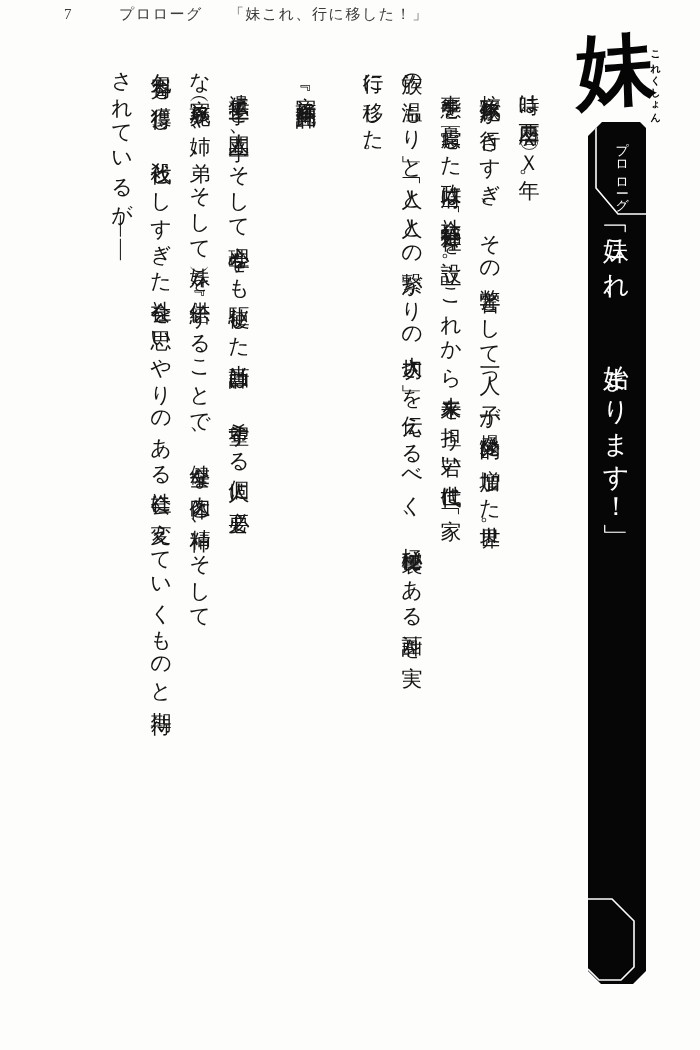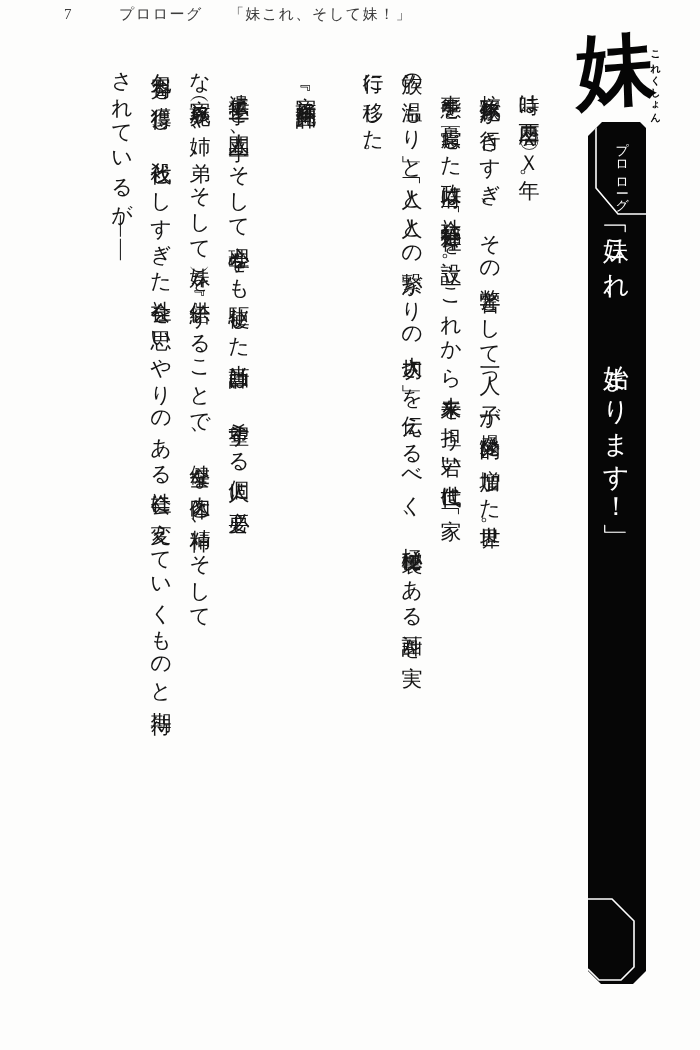--- a/index.html
+++ b/index.html
@@ -73,21 +73,21 @@
   }
 </style>
 </head>
 <body>
 
 <div class="page">
 
   <div class="running-header">
     <span class="page-num">7</span>
     <span class="chapter-label">プロローグ</span>
-    <span class="chapter-title">「妹これ、そして妹！」</span>
+    <span class="chapter-title">「妹これ、行に移した！」</span>
   </div>
 
   <div class="body-text">
       <div class="col indent">時は西暦二〇ＸＸ年。</div>
       <div class="col indent">核家族化が行きすぎ、その弊害として一人っ子が爆発的に増加した世界。</div>
       <div class="col indent">事態を憂慮した政府は「社会福祉公社」を設立。これから未来を担う若い世代に「家</div>
       <div class="col">族の温もり」と「人と人との繋がりの大切さ」を伝えるべく、極秘裏にある計画を実</div>
       <div class="col">行に移した。</div>
       <div class="col indent gap-before">『家族補完計画』</div>
       <div class="col indent gap-before">遺伝子工学と人間工学、そして心理学をも駆使した当計画は、希望する個人に必要</div>

